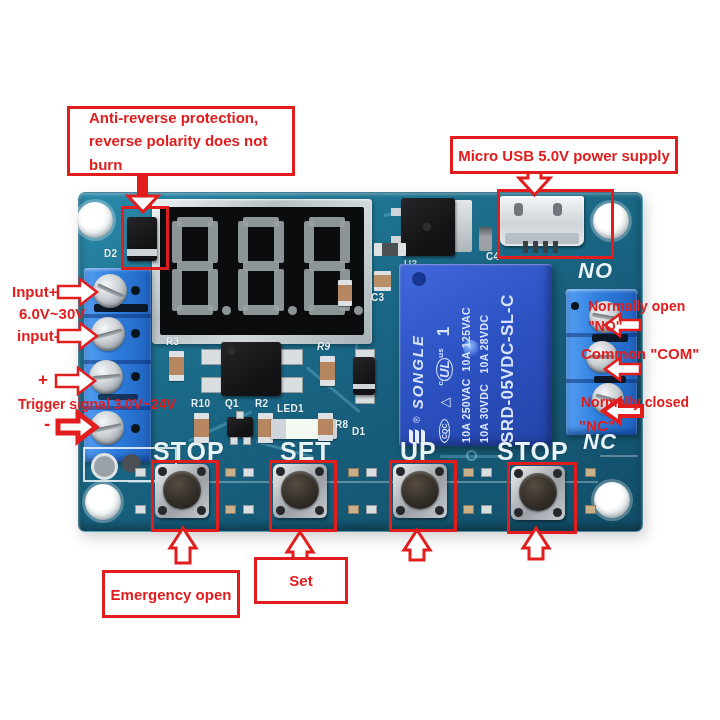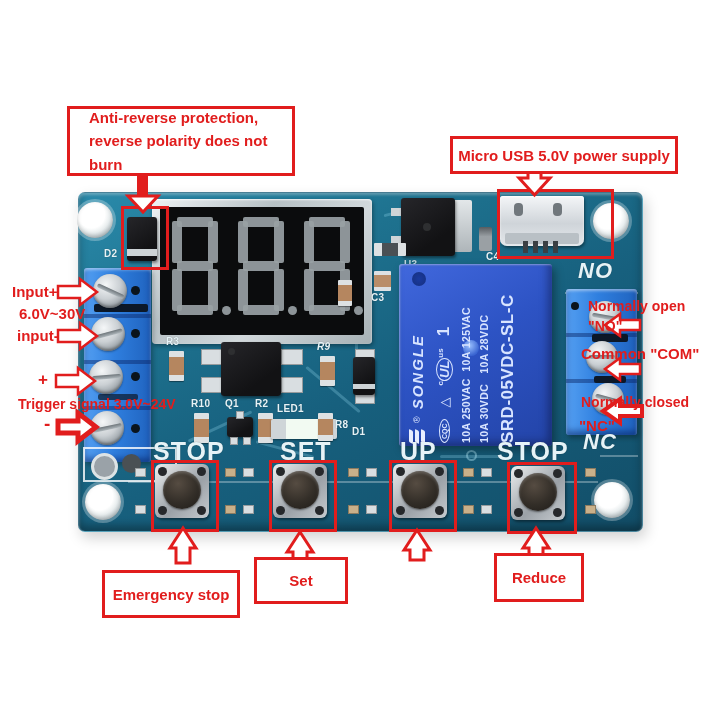--- a/index.html
+++ b/index.html
@@ -357,27 +357,24 @@
     <div style="padding-left:19px;text-align:left;line-height:1.55;">
       <div>Anti-reverse protection,</div>
       <div>reverse polarity does not burn</div>
     </div>
   </div>
   <div class="abs red-box" style="left:450px;top:136px;width:222px;height:32px;font-size:15px;">
     <span>Micro USB 5.0V power supply</span>
   </div>
 
   <div class="abs red-box" style="left:102px;top:570px;width:132px;height:42px;font-size:15px;">
-    <span>Emergency stop</span>
+    <span>Emergency open</span>
   </div>
   <div class="abs red-box" style="left:254px;top:557px;width:88px;height:41px;font-size:15px;">
     <span>Set</span>
-  </div>
-  <div class="abs red-box" style="left:494px;top:553px;width:84px;height:43px;font-size:15px;">
-    <span>Reduce</span>
   </div>
 
   <div class="abs red-text" style="left:12px;top:283px;font-size:15px;">Input+</div>
   <div class="abs red-text" style="left:19px;top:305px;font-size:15px;">6.0V~30V</div>
   <div class="abs red-text" style="left:17px;top:327px;font-size:15px;">input-</div>
   <div class="abs red-text" style="left:38px;top:370px;font-size:17px;">+</div>
   <div class="abs red-text" style="left:18px;top:396px;font-size:14px;">Trigger signal 3.0V~24V</div>
   <div class="abs red-text" style="left:44px;top:413px;font-size:19px;">-</div>
 
   <div class="abs red-text" style="left:588px;top:298px;font-size:14px;">Normally open</div>

